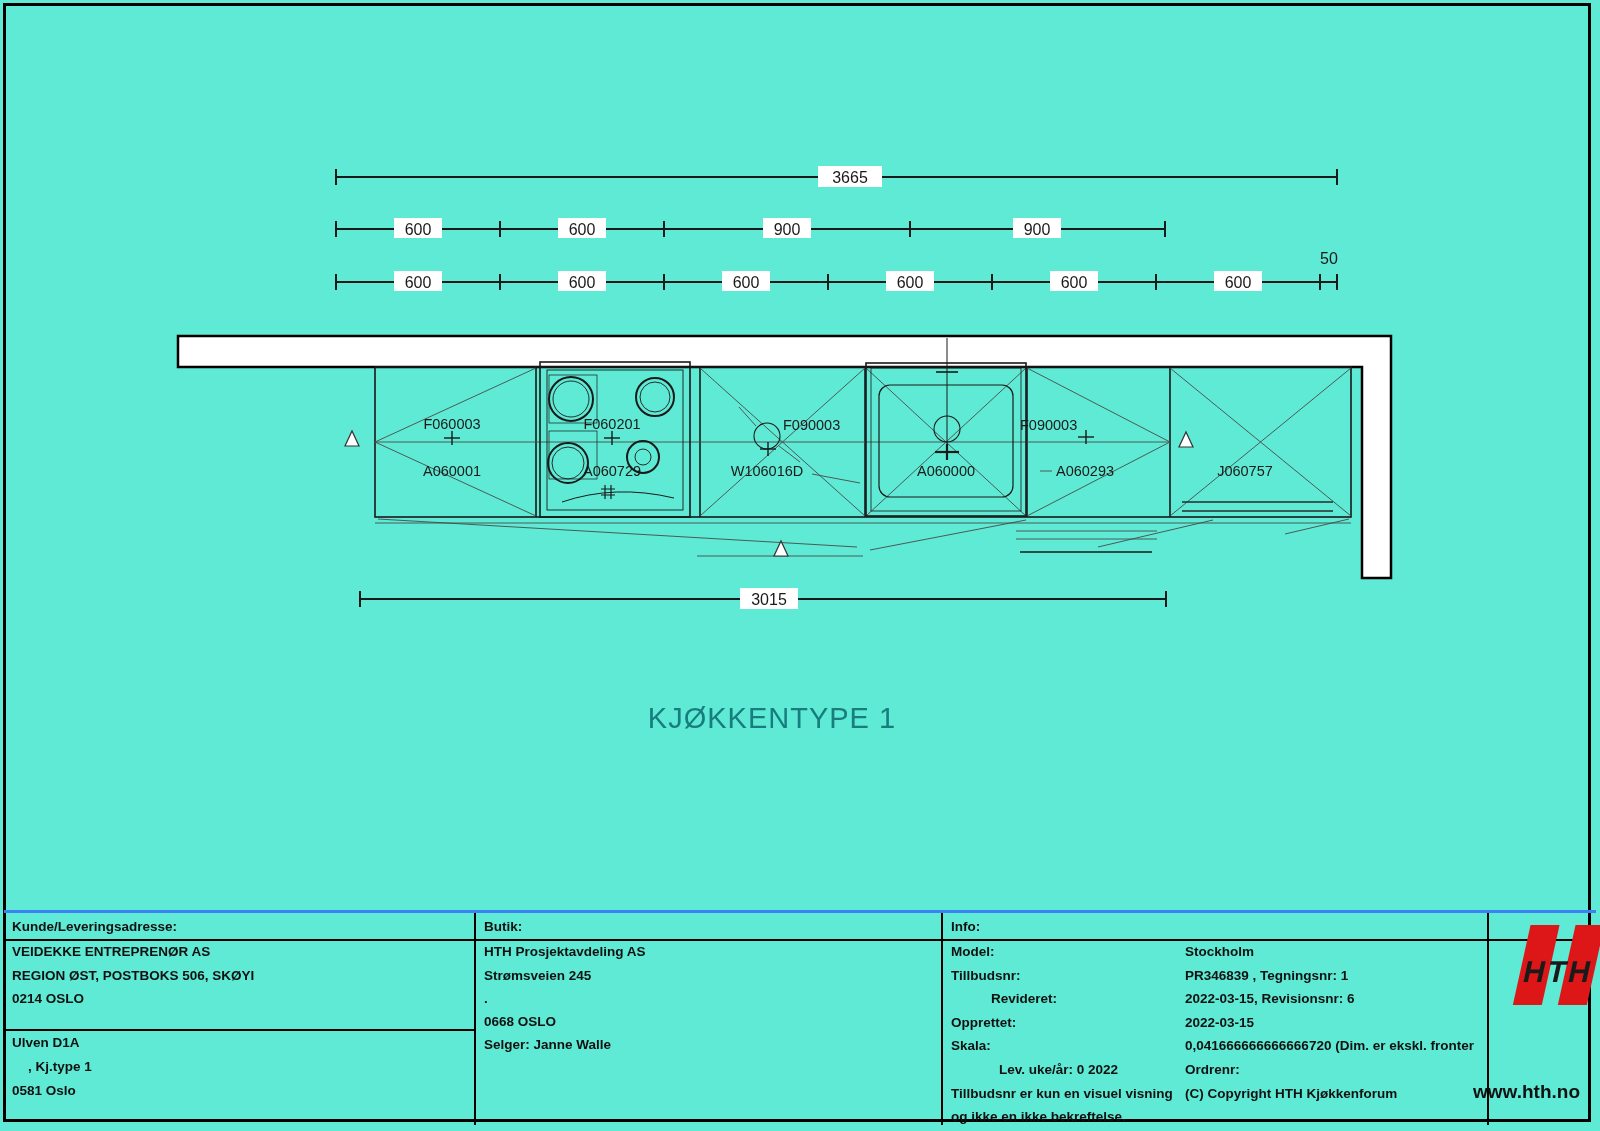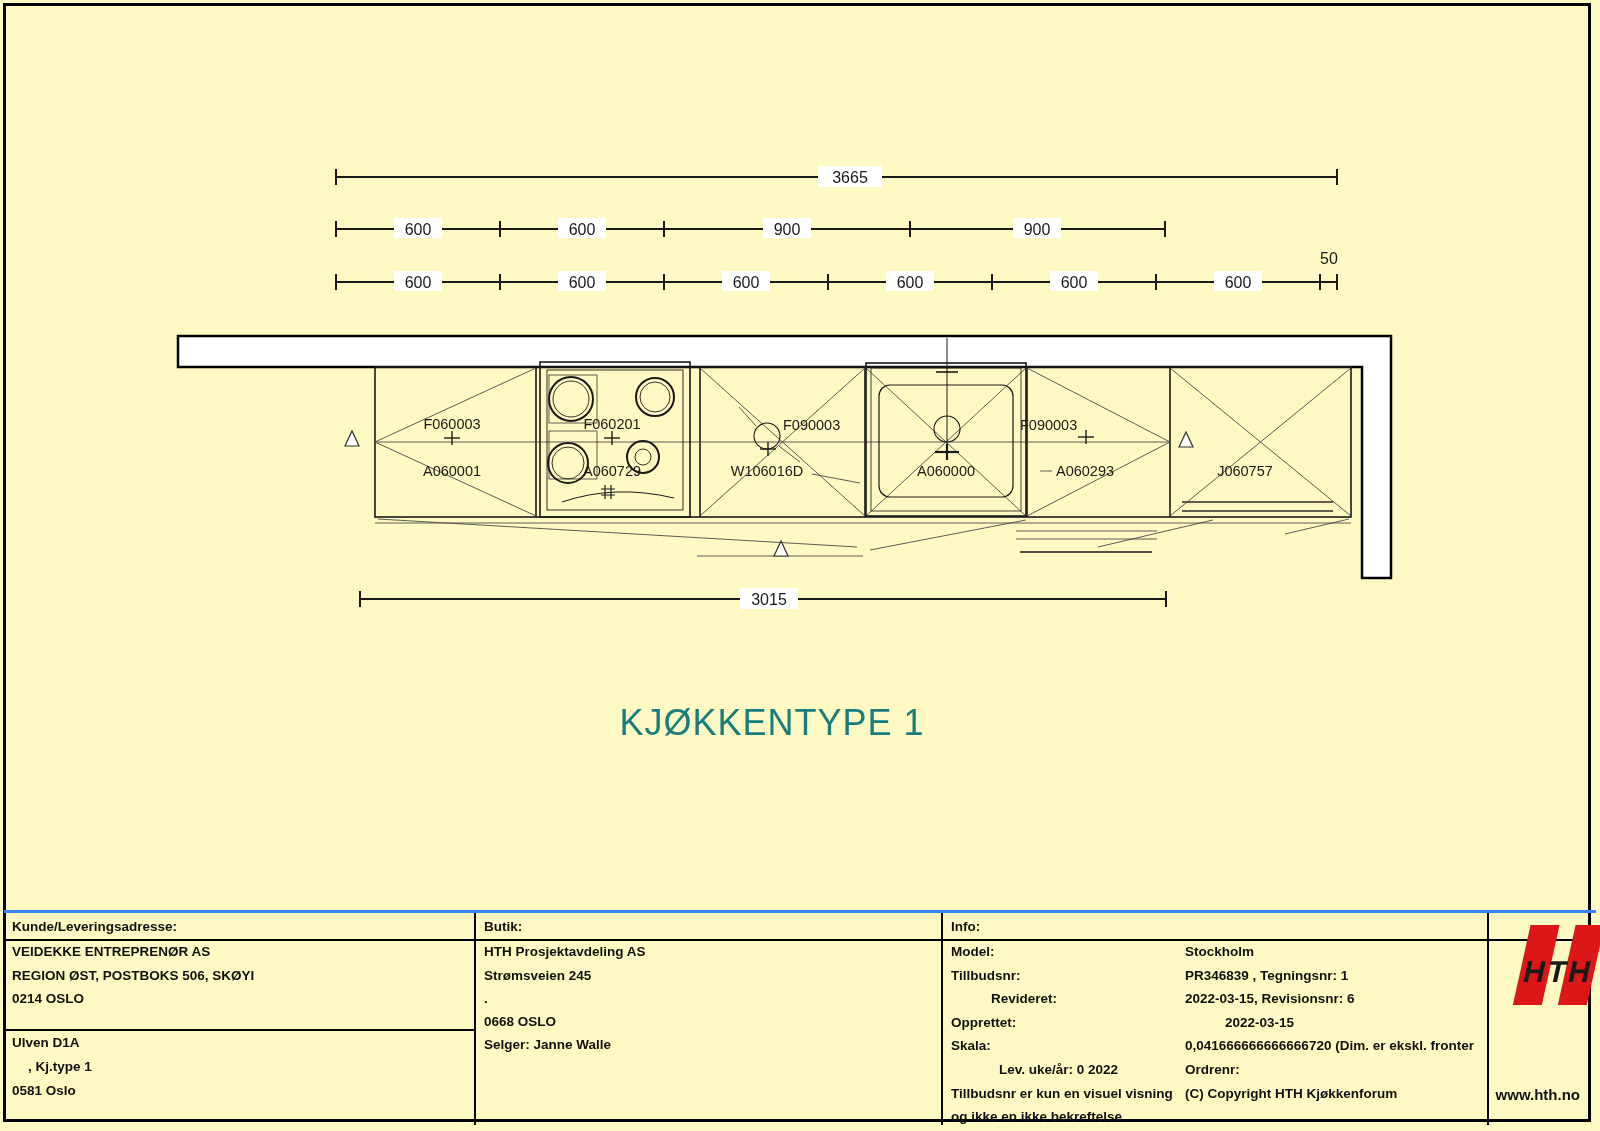--- a/index.html
+++ b/index.html
@@ -1,31 +1,31 @@
 <!DOCTYPE html>
 <html><head>
 <meta charset="utf-8">
 <style>
   html,body{margin:0;padding:0;background:#fff;}
-  .page{position:relative;width:1600px;height:1131px;background:#fef9c3;overflow:hidden;
+  .page{position:relative;width:1600px;height:1131px;background:#5eead4;overflow:hidden;
         font-family:"Liberation Sans",sans-serif;color:#111;text-decoration:underline;}
   .sheet-border{position:absolute;left:3px;top:3px;width:1588px;height:1119px;border:3px solid #000;box-sizing:border-box;}
   svg text{font-family:"Liberation Sans",sans-serif;fill:#1a1a1a;}
   .dimtext{font-size:16px;}
   .plantext{font-size:14.5px;}
   .title{position:absolute;top:702px;left:0;width:1544px;text-align:center;
-         font-size:36px;letter-spacing:1px;color:#177d7d;}
+         font-size:29px;letter-spacing:1px;color:#177d7d;}
   
   .footer{position:absolute;left:4px;top:910px;width:1592px;height:215px;border-top:3px solid #3b82f6;box-sizing:border-box;font-weight:bold;font-size:13.5px;}
   .vline{position:absolute;top:0;bottom:0;width:2px;background:#000;}
   .hline{position:absolute;height:2px;background:#000;}
   .cellline{position:absolute;height:18px;white-space:nowrap;overflow:hidden;}
   .logo-cell{position:absolute;left:1485px;top:0;right:0;bottom:0;}
   .hth-logo{position:absolute;left:14px;top:10px;width:110px;height:84px;}
-  .hth-url{position:absolute;right:16px;bottom:22px;font-size:15px;font-weight:bold;}
+  .hth-url{position:absolute;right:16px;bottom:22px;font-size:19px;font-weight:bold;}
 </style>
 </head>
 <body>
 
 <div class="page">
   <div class="sheet-border"></div>
 
   <svg width="1600" height="905" viewBox="0 0 1600 905" style="position:absolute;left:0;top:0;">
 
     <g stroke="#1a1a1a" stroke-width="2">
@@ -224,21 +224,21 @@
 
     <div>
       <div class="cellline" style="left:947px;top:6px;">Info:</div>
       <div class="cellline" style="left:947px;top:31px;width:230px;">Model:</div>
       <div class="cellline" style="left:1181px;top:31px;width:298px;">Stockholm</div>
       <div class="cellline" style="left:947px;top:55px;width:230px;">Tillbudsnr:</div>
       <div class="cellline" style="left:1181px;top:55px;width:298px;">PR346839  , Tegningsnr: 1</div>
       <div class="cellline" style="left:947px;top:78px;width:230px;padding-left:40px;">Revideret:</div>
       <div class="cellline" style="left:1181px;top:78px;width:298px;">2022-03-15, Revisionsnr: 6</div>
       <div class="cellline" style="left:947px;top:102px;width:230px;">Opprettet:</div>
-      <div class="cellline" style="left:1181px;top:102px;width:298px;margin-left:40px;">2022-03-15</div>
+      <div class="cellline" style="left:1181px;top:102px;width:298px;">2022-03-15</div>
       <div class="cellline" style="left:947px;top:125px;width:230px;">Skala:</div>
       <div class="cellline" style="left:1181px;top:125px;width:298px;">0,041666666666666720 (Dim. er ekskl. fronter</div>
       <div class="cellline" style="left:947px;top:149px;width:230px;padding-left:48px;">Lev. uke/år: 0 2022</div>
       <div class="cellline" style="left:1181px;top:149px;width:298px;">Ordrenr:</div>
       <div class="cellline" style="left:947px;top:173px;width:230px;">Tillbudsnr er kun en visuel visning</div>
       <div class="cellline" style="left:1181px;top:173px;width:298px;">(C) Copyright HTH Kjøkkenforum</div>
       <div class="cellline" style="left:947px;top:196px;width:230px;">og ikke en ikke bekreftelse.</div>
       <div class="cellline" style="left:1181px;top:196px;width:298px;"></div>
     </div>
 

